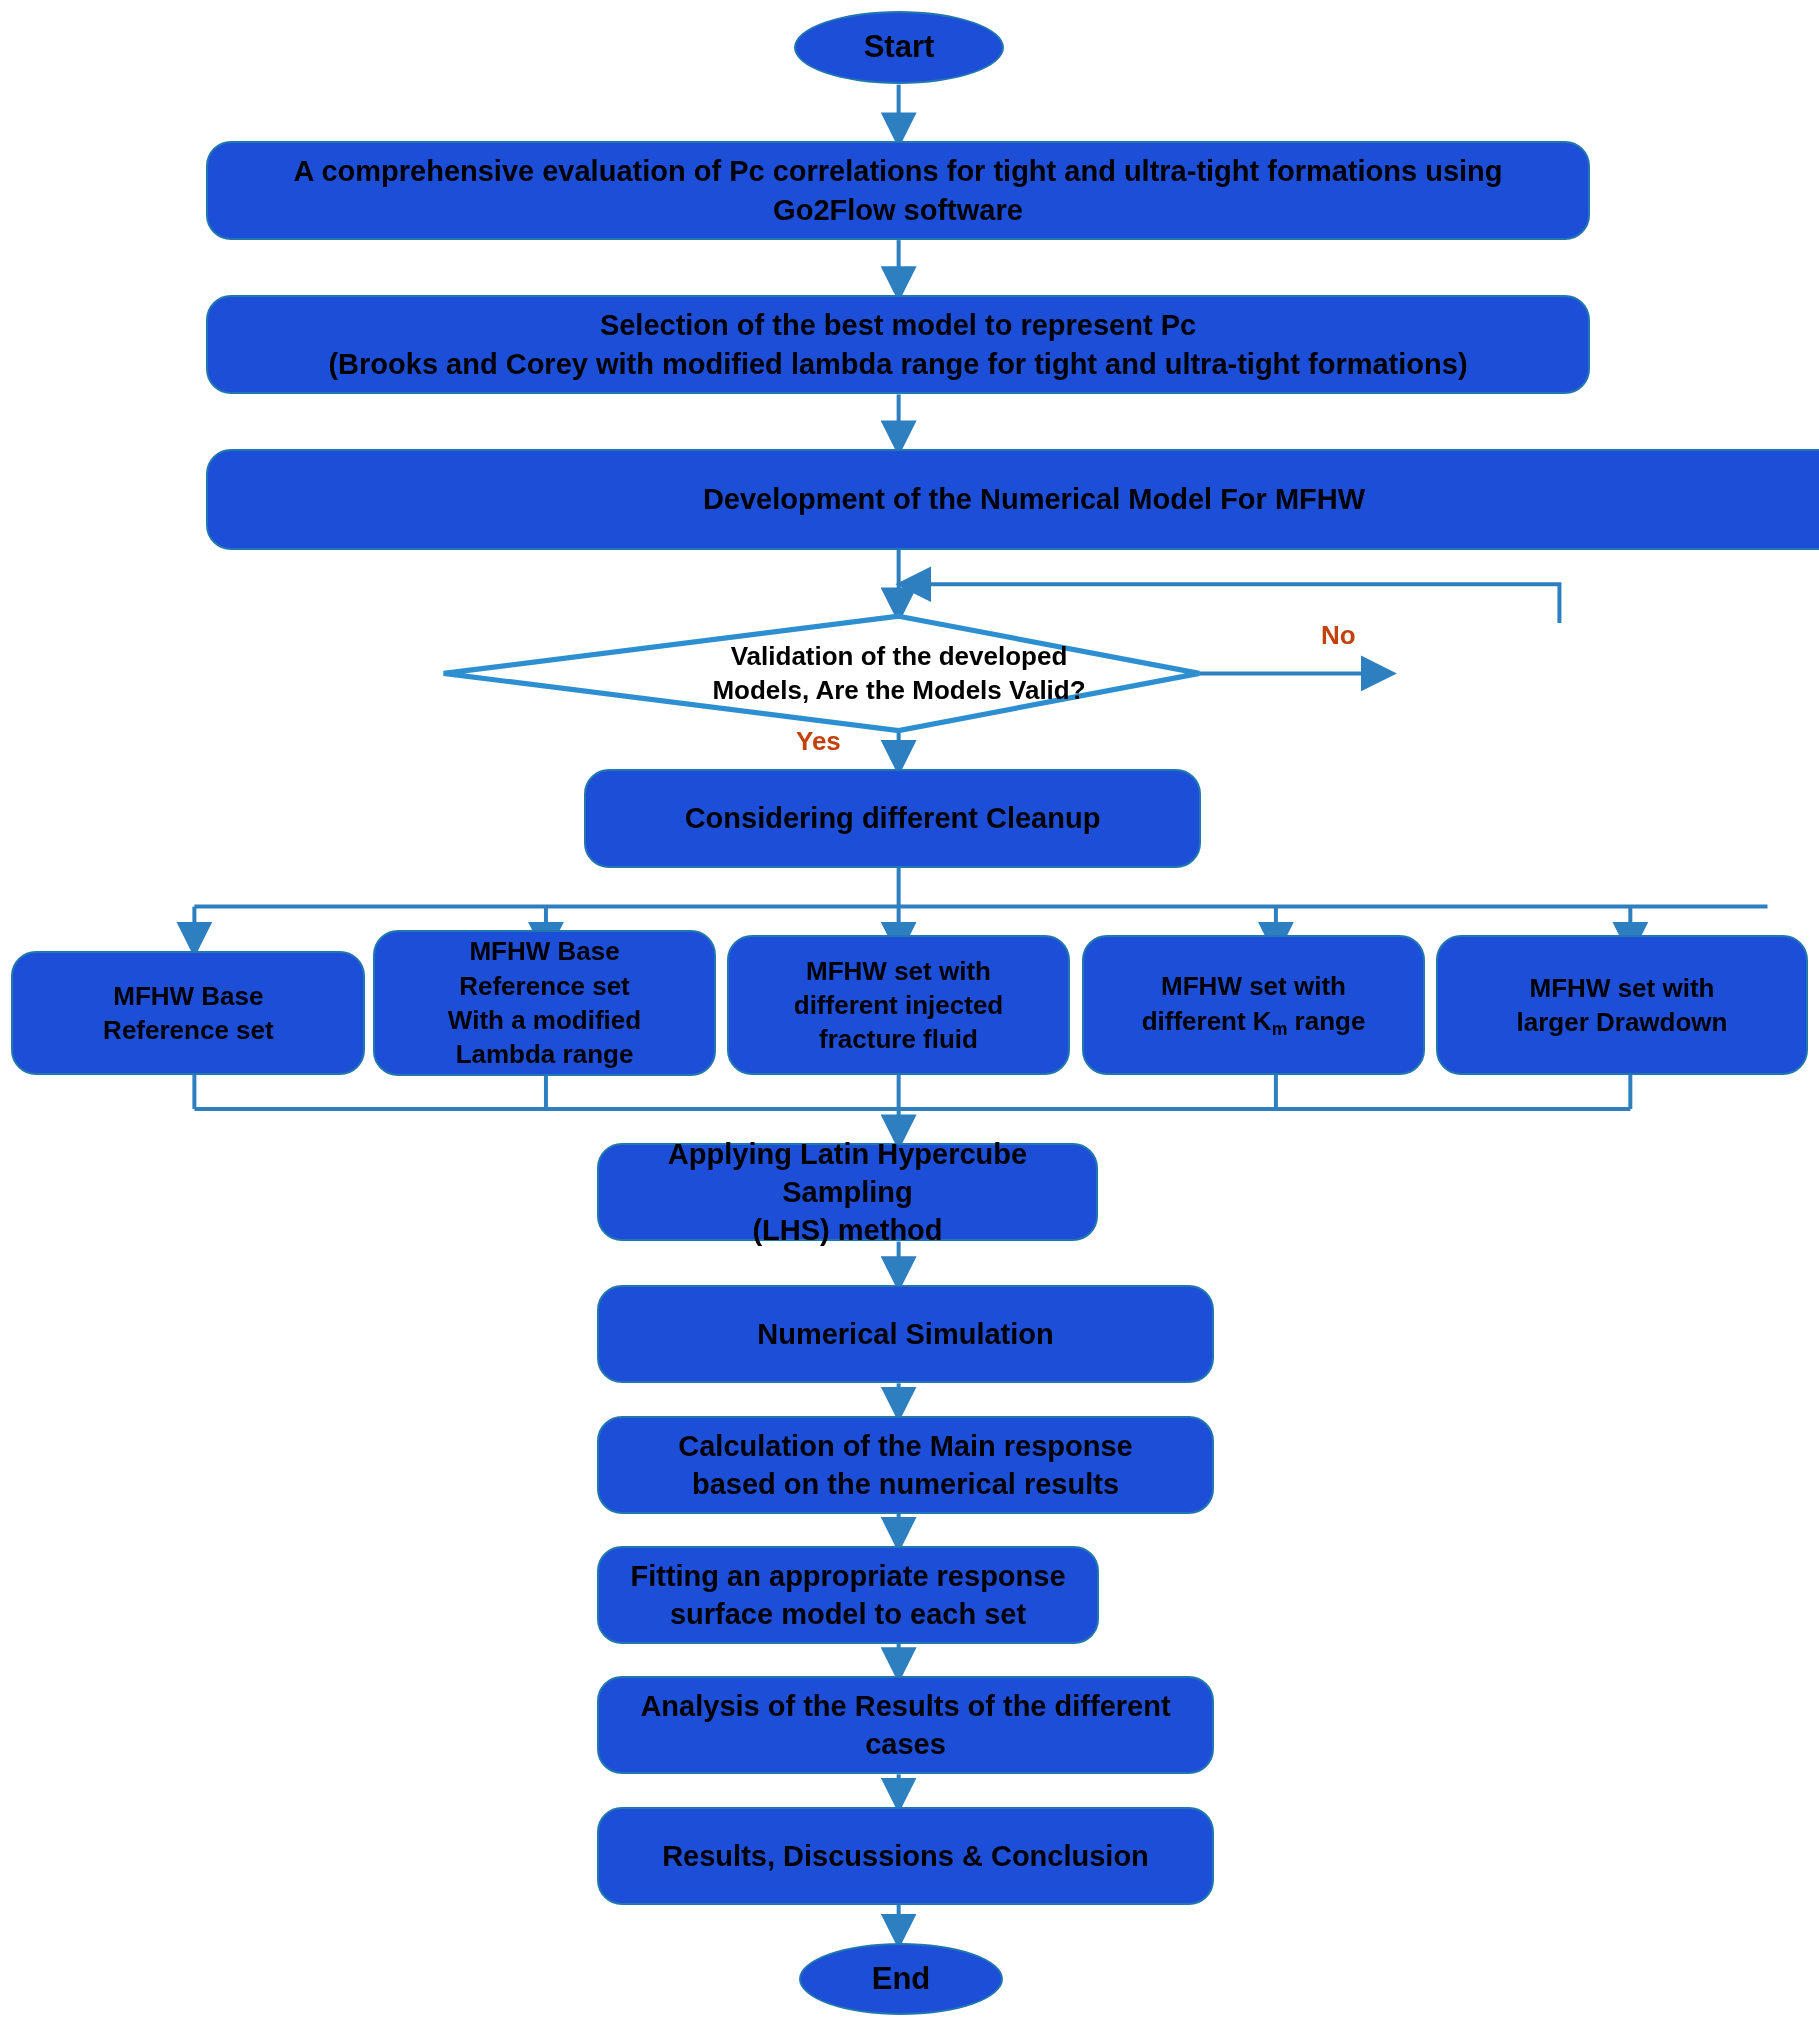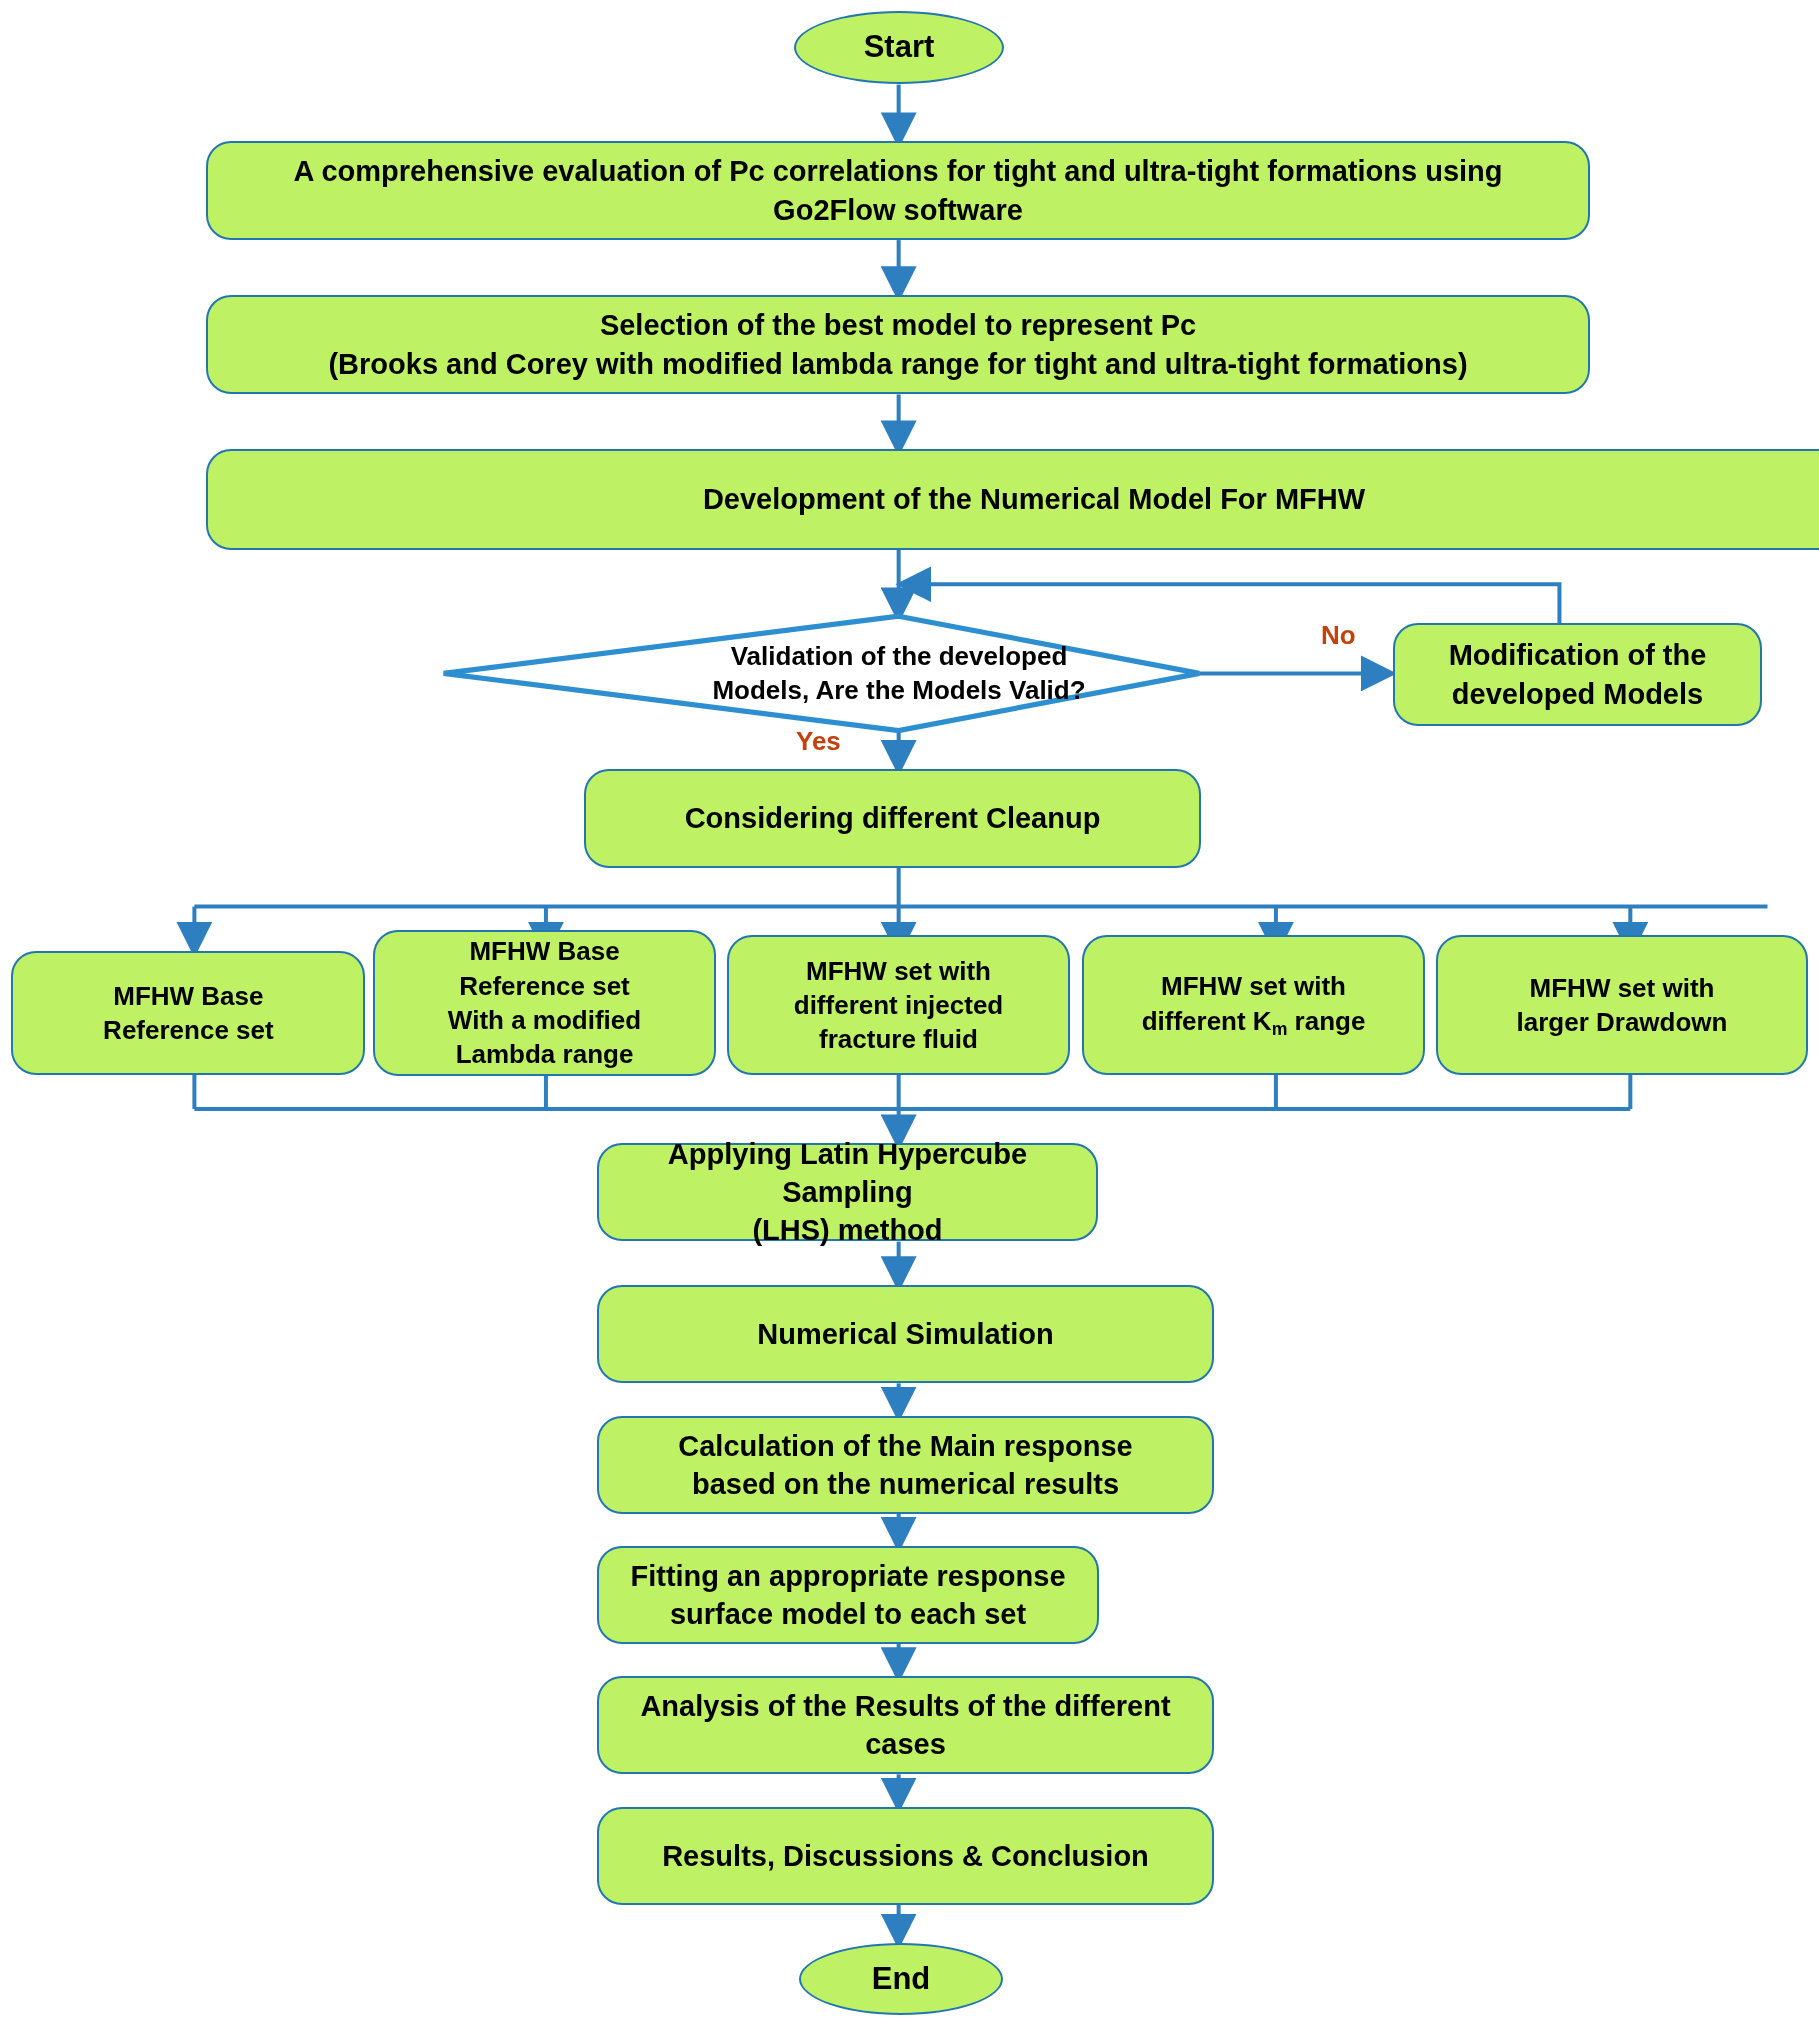--- a/index.html
+++ b/index.html
@@ -1,20 +1,20 @@
 <!DOCTYPE html>
 <html style="font-size:9.1px"><head>
 <meta charset="utf-8">
 <style>
   html,body{margin:0;padding:0;background:#ffffff;}
   body{font-family:"Liberation Sans", sans-serif;}
   #stage{position:relative;width:1819px;height:2035px;background:#fff;overflow:hidden;}
   #wires{position:absolute;left:0;top:0;width:1819px;height:2035px;}
   .node{position:absolute;box-sizing:border-box;display:flex;align-items:center;justify-content:center;
-        text-align:center;background:#bef264;color:#000000;font-weight:bold;line-height:1.32;}
+        text-align:center;background:#1d4ed8;color:#000000;font-weight:bold;line-height:1.32;}
   .proc{border:2.9px solid #2277B0;border-radius:25px;}
   .term{border:2.9px solid #2277B0;border-radius:50%;}
   .diamond{background:transparent;border:0;}
   .lbl{position:absolute;font-weight:bold;color:#c2410c;}
   .t54{font-size:31px;}
   .t50{font-size:29px;}
   .t46{font-size:26px;}
   .inner{padding:0 15px;}
   sub{font-size:0.68em;vertical-align:-0.28em;}
 </style>
@@ -97,26 +97,20 @@
     </div>
   </div>
 
   <div class="node diamond t46" style="left:581px;top:616px;width:636px;height:114px;">
     <div class="inner">
       <div>Validation of the developed</div>
       <div>Models, Are the Models Valid?</div>
     </div>
   </div>
 
-  <div class="node proc t50" style="left:1393px;top:623px;width:369px;height:103px;">
-    <div class="inner">
-      <div>Modification of the</div>
-      <div>developed Models</div>
-    </div>
-  </div>
 
   <div class="lbl t46" style="left:1321px;top:620px;">No</div>
   <div class="lbl t46" style="left:796px;top:726px;">Yes</div>
 
   <div class="node proc t50" style="left:584px;top:769px;width:617px;height:99px;">
     <div class="inner">
       <div>Considering different  Cleanup</div>
     </div>
   </div>
 

